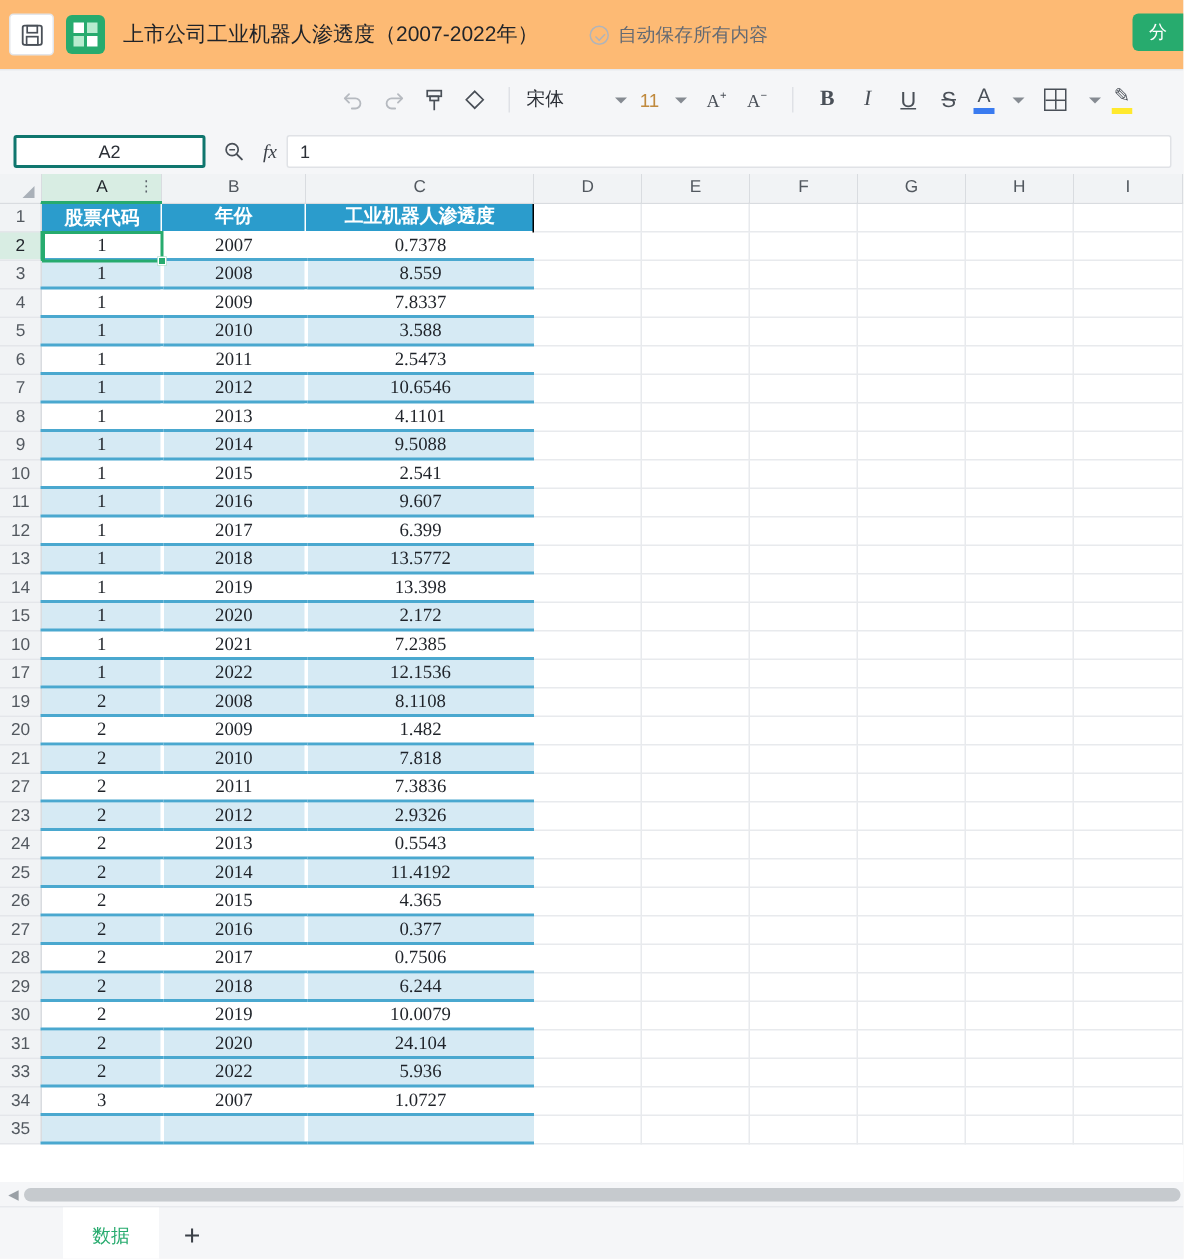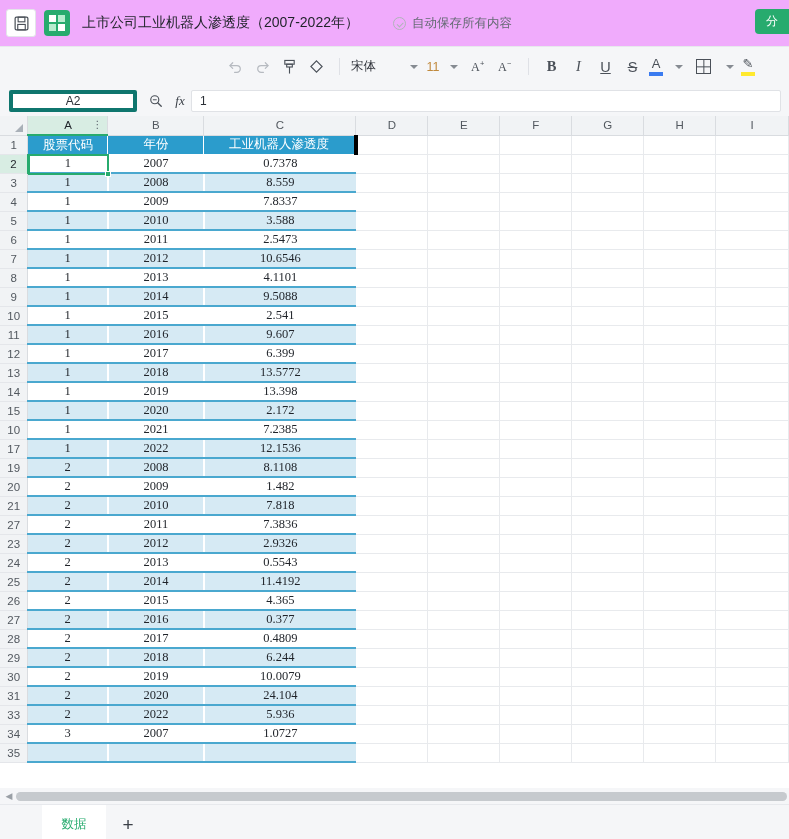--- a/index.html
+++ b/index.html
@@ -6,21 +6,21 @@
   html, body {
     width: 789px; height: 839px;
     font-family: "Liberation Sans", "DejaVu Sans", sans-serif;
     background: #f5f6f8;
     overflow: hidden;
   }
 
   
   .titlebar {
     height: 46px; width: 789px;
-    background: #f0abfc;
+    background: #fdba74;
     display: flex; align-items: center;
     padding: 16px 6px;
     position: relative;
   }
   .save-btn {
     width: 30px; height: 28px;
     display: flex; align-items: center; justify-content: center;
     background: #ffffff;
     border: 1px solid #e3e5e9;
     border-radius: 3px;
@@ -119,21 +119,21 @@
 
   
   .formula-row {
     height: 30px; width:789px;
     background:#f5f6f8;
     display:flex; align-items:center;
     padding: 0 0 0 9px;
   }
   .namebox {
     width: 128px; height: 22px;
-    background:#fff; border:4px solid #0f766e; border-radius:2px;
+    background:#fff; border:2px solid #0f766e; border-radius:2px;
     display:flex; align-items:center; justify-content:center;
     font-size:12px; color:#2b2f36;
   }
   .magn { width:26px; display:flex; align-items:center; justify-content:center; color:#5b616a; font-size:14px; margin-left:6px;}
   .fx { width:22px; text-align:center; font-size:13px; font-style:italic; font-family:"Liberation Serif", serif; color:#3b4048; }
   .fbar {
     flex:1; height:22px; margin-right:8px;
     background:#fff; border:1px solid #e0e2e6; border-radius:2px;
     display:flex; align-items:center; padding-left:8px;
     font-size:12px; color:#2b2f36;
@@ -183,27 +183,27 @@
     font-size:12.5px; color:#1f2329;
     font-family:"Liberation Serif", "DejaVu Serif", serif;
     text-align:center; vertical-align:middle;
     border-right:1px solid #e8eaed;
     border-bottom:1px solid #e8eaed;
     white-space:nowrap; overflow:hidden;
   }
   
   td.hdr {
     background:#2b9ccc;
-    color:#ffffff; font-weight:normal;
+    color:#ffffff; font-weight:bold;
     font-family:"Liberation Serif","DejaVu Serif",serif;
     font-size:12.5px;
     border-right:1px solid #ffffff;
     border-bottom:none;
   }
-  td.hdr.last { border-right:4px solid #000000; }
+  td.hdr.last { border-right:1px solid #000000; }
   
   td.dat { border-bottom:2px solid #4aa8cf; border-right:none; }
   td.dat.band { background:#d6eaf4; }
   td.dat.sepr { border-right:2px solid #ffffff; }
   td.blank { background:#fff; border-right:1px solid #e8eaed; border-bottom:1px solid #e8eaed; }
 
   
   .selbox {
     position:absolute;
     border:2px solid #27ab6e;
@@ -686,21 +686,21 @@
           <td class="blank"></td>
           <td class="blank"></td>
           <td class="blank"></td>
           <td class="blank"></td>
           <td class="blank"></td>
         </tr>
         <tr>
           <td class="rowh">28</td>
           <td class="cell dat sepr">2</td>
           <td class="cell dat sepr">2017</td>
-          <td class="cell dat">0.4809</td>
+          <td class="cell dat">0.7506</td>
           <td class="blank"></td>
           <td class="blank"></td>
           <td class="blank"></td>
           <td class="blank"></td>
           <td class="blank"></td>
           <td class="blank"></td>
         </tr>
         <tr>
           <td class="rowh">29</td>
           <td class="cell dat band sepr">2</td>

